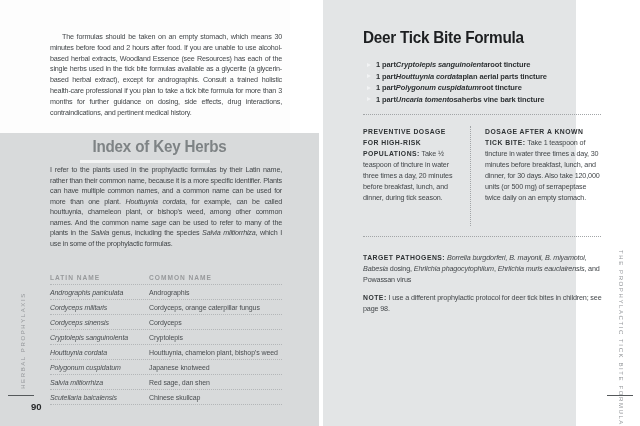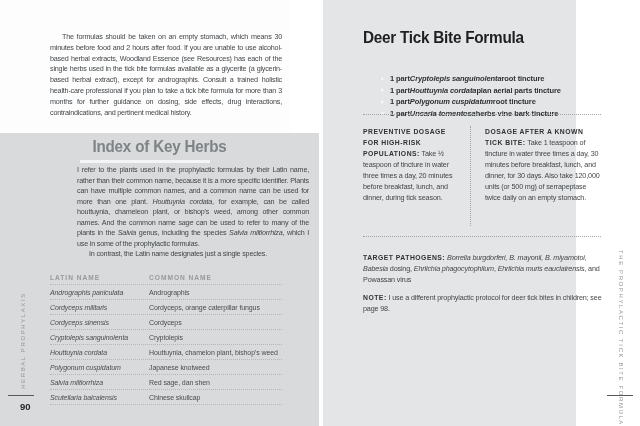--- a/index.html
+++ b/index.html
@@ -15,39 +15,39 @@
   .body-par{margin:0;font-size:7.2px;line-height:10.8px;letter-spacing:-0.2px;
     color:#43474a;text-align:justify;}
   em{font-style:italic;}
   
   .intro{position:absolute;left:50px;top:32px;width:232px;text-indent:12px;}
   .section-title-wrap{position:absolute;left:0;top:137px;width:319px;text-align:center;
     transform:scaleX(0.92);transform-origin:center;}
   .section-title{font-size:16.5px;font-weight:bold;color:#7e8385;letter-spacing:-0.2px;}
   .title-underline{position:absolute;left:50%;top:160px;transform:translateX(-50%);
     width:130px;height:2.5px;background:#f3f4f4;}
-  .index-pars{position:absolute;left:50px;top:165px;width:232px;margin-left:27px;}
+  .index-pars{position:absolute;left:50px;top:165px;width:232px;}
   .index-pars .body-par{line-height:10.5px;}
   .p-indent{text-indent:12px;}
   .herb-table{position:absolute;left:50px;top:271px;width:232px;font-size:7px;
     letter-spacing:-0.1px;color:#4a4e51;}
   .t-row{display:flex;height:14px;align-items:center;border-bottom:1px dotted #b3b6b8;}
   .t-head{height:13px;font-size:6.6px;font-weight:bold;letter-spacing:1px;color:#97999b;}
   .c-latin{width:99px;flex:none;font-style:italic;white-space:nowrap;overflow:visible;}
   .c-common{flex:1;white-space:nowrap;overflow:visible;}
   .t-head .c-latin{font-style:normal;}
   .sidebar-left{position:absolute;left:-46px;top:336px;width:140px;height:9px;
     transform:rotate(-90deg);text-align:center;font-size:6px;letter-spacing:1.6px;
     color:#94979a;white-space:nowrap;}
   .pgrule-left{position:absolute;left:8px;top:395px;width:26px;border-top:1px solid #55595b;}
-  .pgnum-left{position:absolute;left:20px;top:401px;font-size:9.5px;font-weight:bold;color:#27292b;}
+  .pgnum-left{position:absolute;left:31px;top:401px;font-size:9.5px;font-weight:bold;color:#27292b;}
   
   .formula-title{position:absolute;left:40px;top:28px;font-size:16.5px;font-weight:bold;
     color:#1d1f21;letter-spacing:-0.3px;transform:scaleX(0.93);transform-origin:left;white-space:nowrap;}
-  .ingredients{position:absolute;left:42px;top:57px;margin:16px;padding:0;list-style:none;}
+  .ingredients{position:absolute;left:42px;top:57px;margin:2px;padding:0;list-style:none;}
   .ingredients li{display:flex;align-items:center;height:11.5px;font-size:7.5px;
     letter-spacing:-0.1px;font-weight:bold;color:#2e3234;white-space:nowrap;}
   .tri-bullet{width:0;height:0;border-left:4px solid #f2f3f4;border-top:2.5px solid transparent;
     border-bottom:2.5px solid transparent;margin-right:5px;flex:none;}
   .lat{font-style:italic;}
   .dotted-rule{position:absolute;left:40px;width:238px;border-top:1.5px dotted #a2a5a7;}
   .rule-1{top:114px;} .rule-2{top:236px;}
   .dose-cols{position:absolute;left:40px;top:126px;width:238px;display:flex;min-height:100px;}
   .dose-col-1{width:98px;flex:none;}
   .dose-divider{border-left:1px dotted #a2a5a7;margin-left:9px;margin-right:14px;}
@@ -72,21 +72,20 @@
 
     <p class="body-par intro">The formulas should be taken on an empty stomach, which means 30 minutes before food and 2 hours after food. If you are unable to use alcohol-based herbal extracts, Woodland Essence (see Resources) has each of the single herbs used in the tick bite formulas available as a glycerite (a glycerin-based herbal extract), except for andrographis. Consult a trained holistic health-care professional if you plan to take a tick bite formula for more than 3 months for further guidance on dosing, side effects, drug interactions, contraindications, and pertinent medical history.</p>
 
     <div class="section-title-wrap">
       <span class="section-title">Index of Key Herbs</span>
     </div>
     <div class="title-underline"></div>
 
     <div class="index-pars">
       <p class="body-par"><span>I refer to the plants used in the prophylactic formulas by their Latin name, rather than their common name, because it is a more specific identifier. Plants can have multiple common names, and a common name can be used for more than one plant. </span><em>Houttuynia cordata</em><span>, for example, can be called houttuynia, chameleon plant, or bishop's weed, among other common names. And the common name </span><em>sage</em><span> can be used to refer to many of the plants in the </span><em>Salvia</em><span> genus, including the species </span><em>Salvia miltiorrhiza</em><span>, which I use in some of the prophylactic formulas.</span></p>
-      <p class="body-par p-indent">In contrast, the Latin name designates just a single species.</p>
     </div>
 
     <div class="herb-table">
       <div class="t-row t-head">
         <span class="c-latin">LATIN NAME</span>
         <span class="c-common">COMMON NAME</span>
       </div>
       <div class="t-row">
         <span class="c-latin">Andrographis paniculata</span>
         <span class="c-common">Andrographis</span>

